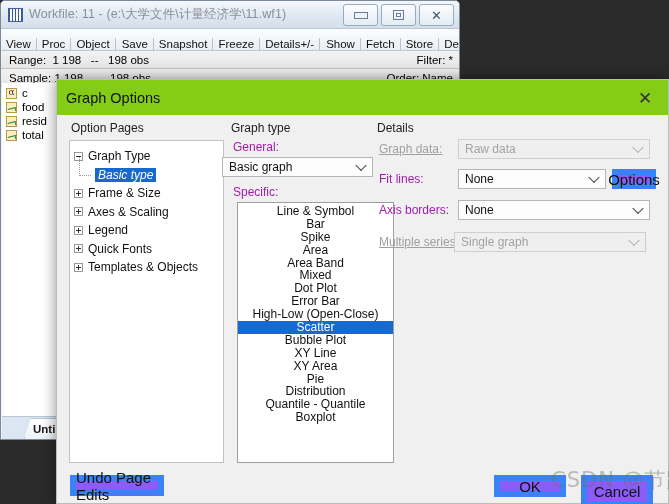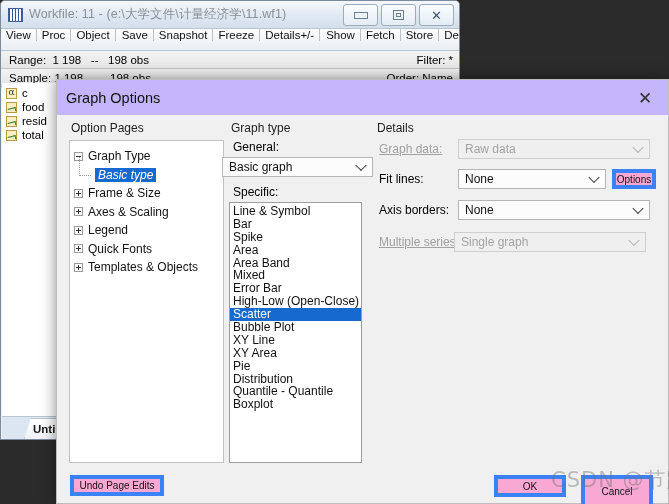--- a/index.html
+++ b/index.html
@@ -42,21 +42,21 @@
     background:linear-gradient(#fbfdff,#e4ecf4);
     display:flex;align-items:center;justify-content:center;
     color:#41566d;font-size:11px;
   }
   .gmin{width:12px;height:5px;border:1px solid #6b7f93;background:#eef3f8;}
   .gmax{width:11px;height:10px;border:1px solid #6b7f93;box-sizing:border-box;position:relative;}
   .gmax::after{content:"";position:absolute;left:2px;top:2px;right:2px;bottom:2px;border:1px solid #6b7f93;}
   .gclose{font-size:13px;line-height:1;color:#5d7governor;}
 
   .toolbar{
-    height:21px;display:flex;align-items:flex-start;
+    height:21px;display:flex;align-items:flex-end;
     background:linear-gradient(#fdfdfd,#e9eef3);
     border-bottom:1px solid #b9c6d4;
   }
   .tbtn{
     padding:0 5px;display:flex;align-items:center;
     font-size:11.5px;color:#111;border-right:1px solid #b6c2ce;
     white-space:nowrap;
   }
   .tsep{width:5px;border-right:1px solid #9aa7b4;background:linear-gradient(#e4e9ee,#cfd7df);}
 
@@ -99,21 +99,21 @@
 
   
   .dialog{
     position:absolute;left:56px;top:79px;width:613px;height:425px;
     background:#f0f0f0;
     border:1px solid #bdbdbd;
     box-sizing:border-box;
     box-shadow:0 0 14px rgba(0,0,0,.45);
   }
   .dlg-title{
-    height:35px;background:#c4b5fd;display:flex;align-items:center;
+    height:35px;background:#84cc16;display:flex;align-items:center;
     padding-left:9px;position:relative;
   }
   .dlg-title-text{font-size:14.5px;color:#111;}
   .dlg-close{
     position:absolute;right:0;top:0;width:46px;height:35px;
     display:flex;align-items:center;justify-content:center;
     font-size:17px;color:#333;font-family:"DejaVu Sans",sans-serif;
   }
   .dlg-body{position:absolute;left:0;right:0;top:35px;bottom:0;background:#f0f0f0;}
 
@@ -130,21 +130,21 @@
     width:9px;height:9px;border:1px solid #9a9a9a;background:#fff;
     margin-right:5px;position:relative;flex:none;box-sizing:border-box;
   }
   .expander::before{content:"";position:absolute;left:1px;top:3px;width:5px;height:1px;background:#333;}
   .expander.plus::after{content:"";position:absolute;left:3px;top:1px;width:1px;height:5px;background:#333;}
   .elbow{
     position:absolute;left:5px;top:-9px;width:11px;height:18px;
     border-left:1px dotted #9a9a9a;border-bottom:1px dotted #9a9a9a;
   }
   .sel{background:#1669cf;color:#fff;padding:0 3px;}
-  .lbl-small{font-size:12px;color:#000000;}
+  .lbl-small{font-size:12px;color:#a21caf;}
   .lbl-dim{font-size:12px;color:#a0a0a0;text-decoration:underline;}
 
   .combo{
     height:20px;border:1px solid #b5b5b5;background:#fcfcfc;
     display:flex;align-items:center;padding:0 6px;position:relative;
     font-size:12px;color:#111;box-sizing:border-box;
   }
   .combo.dim{background:#efefef;border-color:#cfcfcf;color:#a3a3a3;}
   .chev{
     position:absolute;right:7px;top:50%;width:7px;height:7px;
@@ -154,22 +154,22 @@
   .combo.dim .chev{border-color:#b5b5b5;}
 
   .listbox{
     position:absolute;background:#fff;border:1px solid #9e9e9e;
     box-sizing:border-box;padding:2px 0;overflow:hidden;
   }
   .litem{height:12.9px;line-height:12.9px;font-size:12px;color:#111;padding:0 3px;white-space:nowrap;}
   .litem.active{background:#1669cf;color:#fff;}
 
   .btn{
-    border:4px solid #3b82f6;background:#f9a8d4;
-    font-size:10px;color:#111;display:flex;align-items:center;justify-content:center;
+    border:6px solid #3b82f6;background:#8b5cf6;
+    font-size:15px;color:#111;display:flex;align-items:center;justify-content:center;
     box-sizing:border-box;
   }
 
   .watermark{
     position:absolute;left:551px;top:466px;
     font-size:21px;color:rgba(110,110,110,.42);
     letter-spacing:1px;white-space:nowrap;pointer-events:none;
     font-family:"DejaVu Sans",sans-serif;
   }
 </style>
@@ -289,27 +289,28 @@
         </div>
       </div>
 
       <div class="grp-label" style="left:174px;top:6px;">Graph type</div>
       <div class="lbl-small" style="position:absolute;left:176px;top:25px;">General:</div>
       <div class="combo" style="position:absolute;left:165px;top:42px;width:151px;">
         <span>Basic graph</span>
         <span class="chev"></span>
       </div>
       <div class="lbl-small" style="position:absolute;left:176px;top:70px;">Specific:</div>
-      <div class="listbox" style="left:172px;top:87px;width:133px;height:261px;">
+      <div class="listbox" style="left:180px;top:87px;width:157px;height:261px;text-align:center;">
         <div class="litem">Line &amp; Symbol</div>
         <div class="litem">Bar</div>
         <div class="litem">Spike</div>
         <div class="litem">Area</div>
         <div class="litem">Area Band</div>
         <div class="litem">Mixed</div>
+        <div class="litem">Dot Plot</div>
         <div class="litem">Error Bar</div>
         <div class="litem">High-Low (Open-Close)</div>
         <div class="litem active">Scatter</div>
         <div class="litem">Bubble Plot</div>
         <div class="litem">XY Line</div>
         <div class="litem">XY Area</div>
         <div class="litem">Pie</div>
         <div class="litem">Distribution</div>
         <div class="litem">Quantile - Quantile</div>
         <div class="litem">Boxplot</div>

